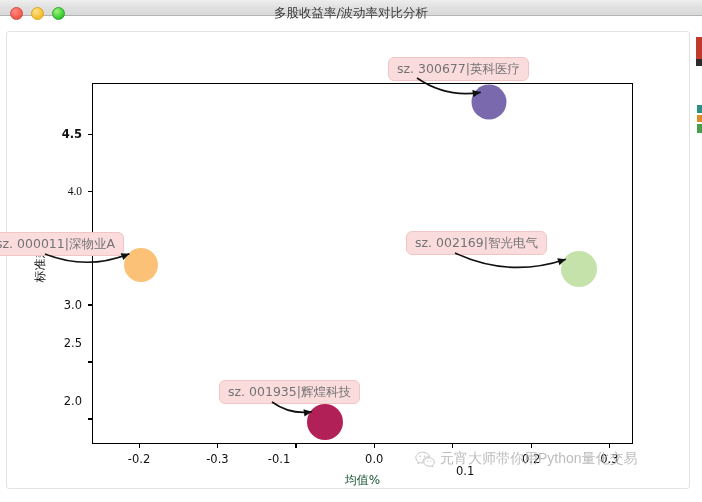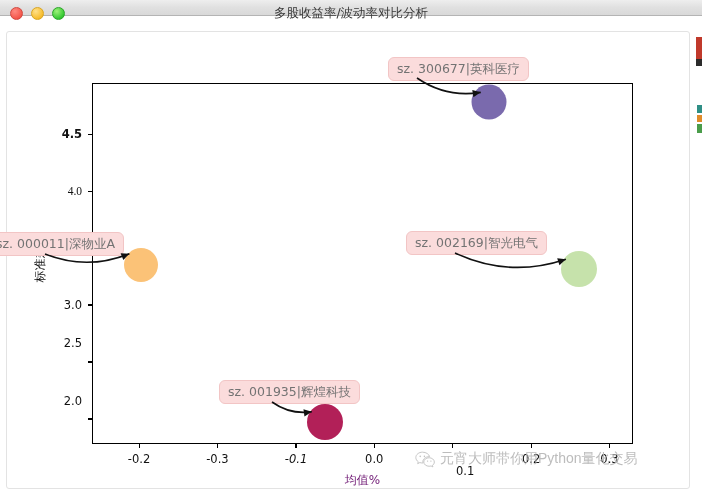--- a/index.html
+++ b/index.html
@@ -104,21 +104,21 @@
     color: #111111;
     font-family: "DejaVu Sans", "Liberation Sans", sans-serif;
     white-space: nowrap;
   }
   .xtick-label { transform: translateX(-50%); }
   .ytick-label { transform: translateY(-50%); text-align: right; }
 
   #xlabel {
     position: absolute;
     font-size: 12px;
-    color: #701a75;
+    color: #14532d;
     white-space: nowrap;
     transform: translateX(-50%);
   }
   #ylabel {
     position: absolute;
     font-size: 12px;
     color: #111111;
     white-space: nowrap;
     transform-origin: center center;
     transform: rotate(-90deg);
@@ -191,21 +191,21 @@
     <div id="figure">
 
       <div id="plot-frame"></div>
 
       <div id="dynamic-layer">
           <div class="tick-mark xtick-mark" style="left: 131.543px; top: 412px;"></div>
           <div class="tick-label xtick-label" style="left: 132.043px; top: 420px;">-0.2</div>
           <div class="tick-mark xtick-mark" style="left: 209.949px; top: 412px;"></div>
           <div class="tick-label xtick-label" style="left: 210.449px; top: 420px;">-0.3</div>
           <div class="tick-mark xtick-mark" style="left: 288.355px; top: 412px;"></div>
-          <div class="tick-label xtick-label" style="left: 289px; top: 420px; font-style: italic;">-0.1</div>
+          <div class="tick-label xtick-label" style="left: 272px; top: 420px;">-0.1</div>
           <div class="tick-mark xtick-mark" style="left: 366.761px; top: 412px;"></div>
           <div class="tick-label xtick-label" style="left: 367.261px; top: 420px;">0.0</div>
           <div class="tick-mark xtick-mark" style="left: 445.167px; top: 412px;"></div>
           <div class="tick-label xtick-label" style="left: 445.667px; top: 432px; padding-left: 25px;">0.1</div>
           <div class="tick-mark xtick-mark" style="left: 523.572px; top: 412px;"></div>
           <div class="tick-label xtick-label" style="left: 524.072px; top: 420px;">0.2</div>
           <div class="tick-mark xtick-mark" style="left: 601.978px; top: 412px;"></div>
           <div class="tick-label xtick-label" style="left: 602.478px; top: 420px;">0.3</div>
           <div class="tick-mark ytick-mark" style="left: 81px; top: 386.346px;"></div>
           <div class="tick-label ytick-label" style="left: 41px; width: 34px; top: 369px;">2.0</div>

